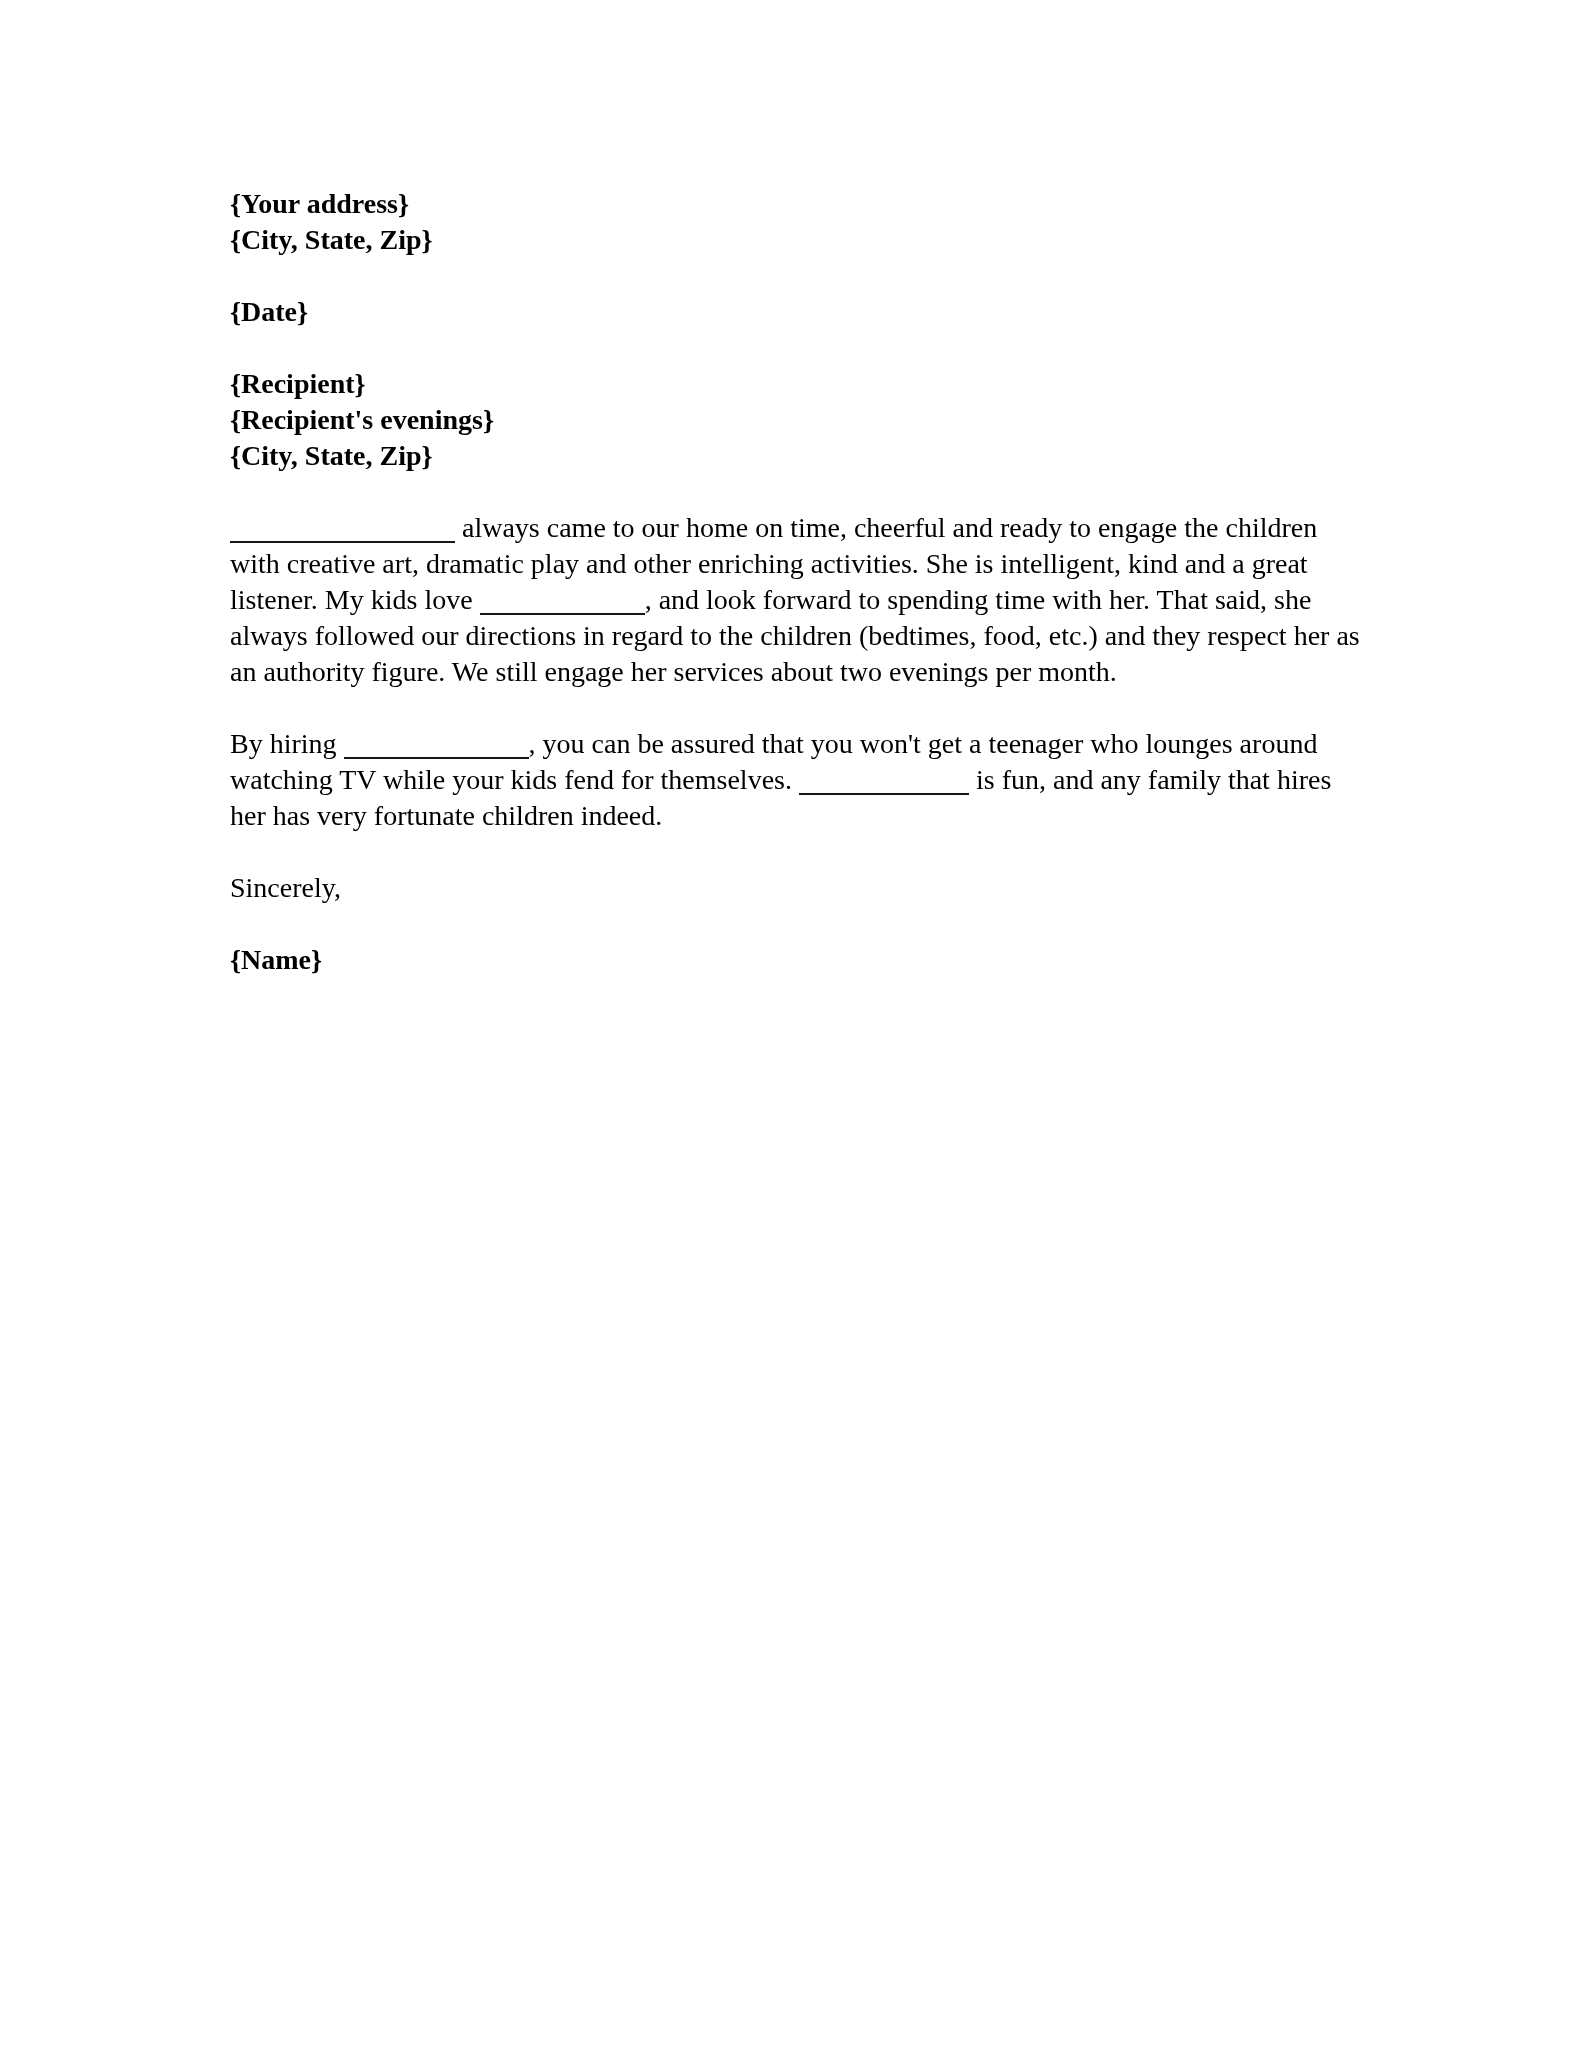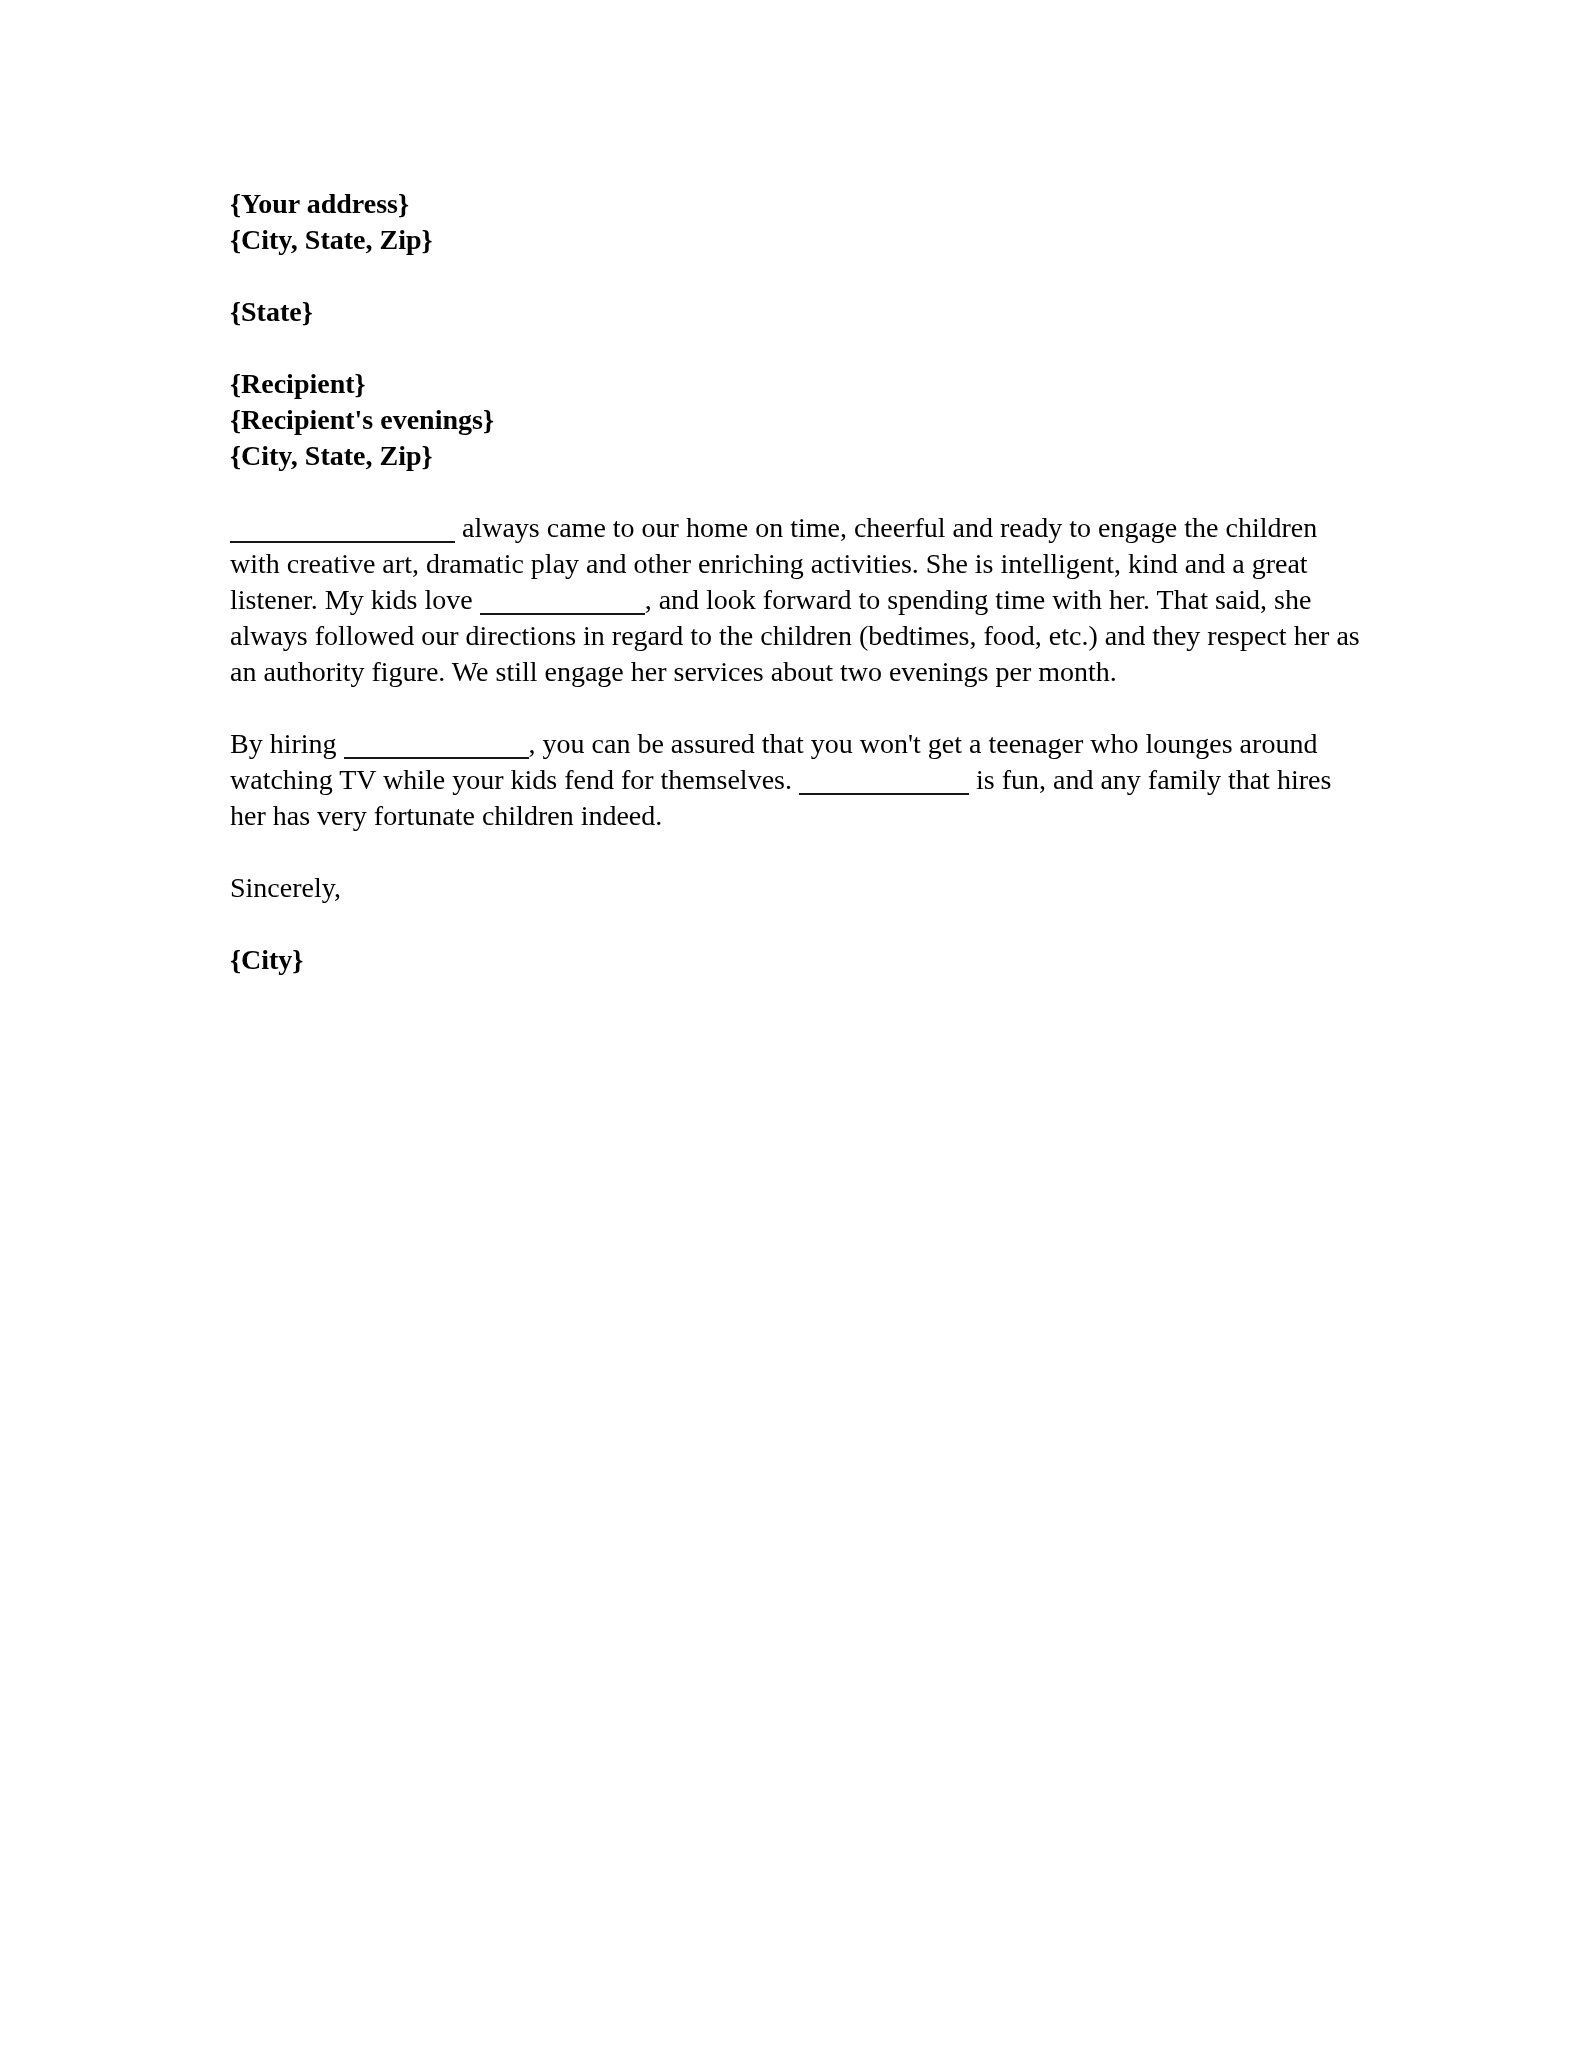--- a/index.html
+++ b/index.html
@@ -38,33 +38,33 @@
 
 <div class="page">
   <div class="content">
 
     <div class="block">
       <div class="bold-line">{Your address}</div>
       <div class="bold-line">{City, State, Zip}</div>
     </div>
 
     <div class="block">
-      <div class="bold-line">{State}</div>
+      <div class="bold-line">{Date}</div>
     </div>
 
     <div class="block">
       <div class="bold-line">{Recipient}</div>
       <div class="bold-line">{Recipient's evenings}</div>
       <div class="bold-line">{City, State, Zip}</div>
     </div>
 
 
     <div>
         <p class="para"><span class="blank" style="width: 225px; border-bottom-color: rgb(22, 22, 22);"></span><span> always came to our home on time, cheerful and ready to engage the children with creative art, dramatic play and other enriching activities. She is intelligent, kind and a great listener. My kids love </span><span class="blank" style="width: 165px; border-bottom-color: rgb(22, 22, 22);"></span><span>, and look forward to spending time with her. That said, she always followed our directions in regard to the children (bedtimes, food, etc.) and they respect her as an authority figure. We still engage her services about two evenings per month.</span></p>
         <p class="para"><span>By hiring </span><span class="blank" style="width: 185px; border-bottom-color: rgb(22, 22, 22);"></span><span>, you can be assured that you won't get a teenager who lounges around watching TV while your kids fend for themselves. </span><span class="blank" style="width: 170px; border-bottom-color: rgb(22, 22, 22);"></span><span> is fun, and any family that hires her has very fortunate children indeed.</span></p>
       </div>
 
     <div class="block">Sincerely,</div>
 
-    <div class="bold-line">{City}</div>
+    <div class="bold-line">{Name}</div>
 
   </div>
 </div>
 
 </body></html>

